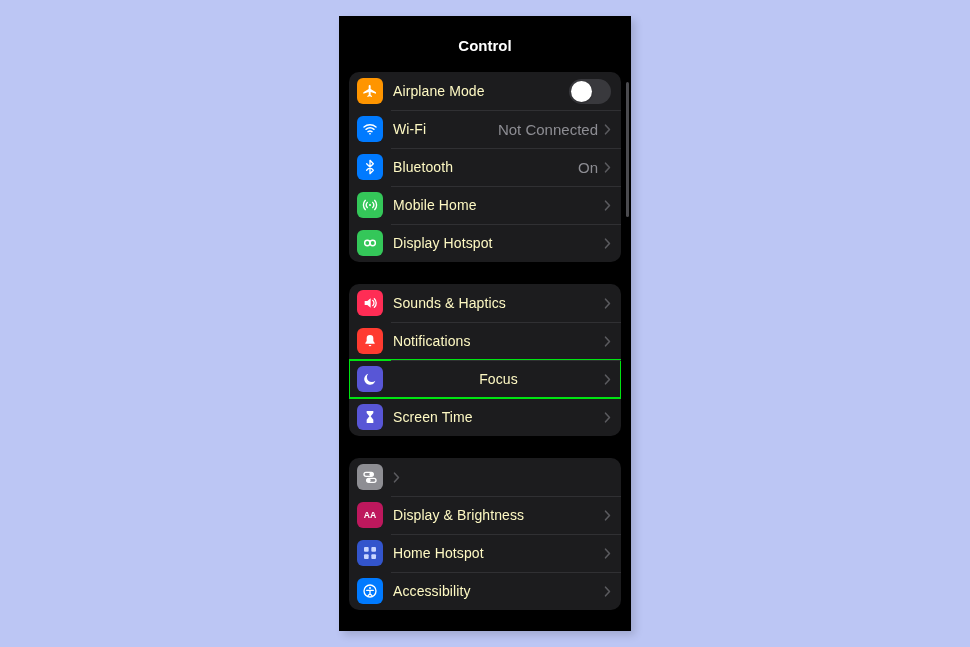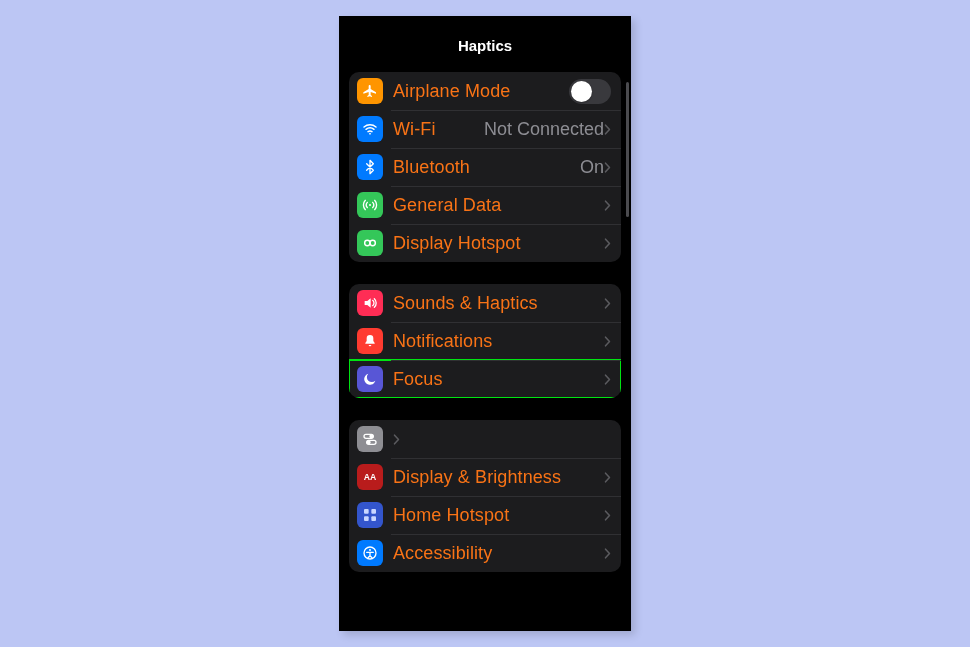--- a/index.html
+++ b/index.html
@@ -67,28 +67,28 @@
     border-radius: 6px;
     flex-shrink: 0;
     display: flex;
     align-items: center;
     justify-content: center;
     margin-right: 10px;
   }
   .icon-box svg { width: 16px; height: 16px; display: block; }
   .row-label {
     flex: 1;
-    color: #f97316;
-    font-size: 18px;
+    color: #fef9c3;
+    font-size: 14px;
     letter-spacing: 0.1px;
   }
   .row-value {
     color: #8d8d93;
-    font-size: 18px;
-    margin-right: 0;
+    font-size: 15px;
+    margin-right: 6px;
   }
   .chevron {
     color: #5a5a5e;
     width: 7px;
     height: 11px;
     flex-shrink: 0;
   }
   .toggle {
     width: 42px;
     height: 25px;
@@ -103,37 +103,38 @@
     width: 21px;
     height: 21px;
     border-radius: 50%;
     background: #fff;
     box-shadow: 0 1px 2px rgba(0,0,0,0.3);
   }
   .highlighted {
     outline: 2.5px solid #00e412;
     outline-offset: -1px;
     z-index: 5;
+    text-align: center;
   }
   .scroll-ind {
     position: absolute;
     right: 2px;
     top: 66px;
     width: 3px;
     height: 135px;
     background: #4b4b4f;
     border-radius: 2px;
   }
 </style>
 </head>
 <body>
 
 <div class="phone">
   <div class="header">
-    <span>Haptics</span>
+    <span>Control</span>
   </div>
   <div class="content" id="content">
       <div class="group">
         <div class="row">
           <div class="icon-box" style="background: rgb(255, 149, 0);">
             <svg viewBox="0 0 24 24" fill="#fff">
               <path d="M21 14l-8-5V4.5a1.5 1.5 0 0 0-3 0V9l-8 5v2l8-2.5V18l-2 1.5V21l3.5-1 3.5 1v-1.5L13 18v-4.5l8 2.5z"></path>
             </svg>
           </div>
           <span class="row-label">Airplane Mode</span>
@@ -175,21 +176,21 @@
         <div class="row">
           <div class="icon-box" style="background: rgb(52, 199, 89);">
             <svg viewBox="0 0 24 24" fill="none" stroke="#fff" stroke-width="2" stroke-linecap="round">
               <path d="M5 5a10 10 0 0 0 0 14"></path>
               <path d="M19 5a10 10 0 0 1 0 14"></path>
               <path d="M8 8a6 6 0 0 0 0 8"></path>
               <path d="M16 8a6 6 0 0 1 0 8"></path>
               <circle cx="12" cy="12" r="1.5" fill="#fff" stroke="none"></circle>
             </svg>
           </div>
-          <span class="row-label">General Data</span>
+          <span class="row-label">Mobile Home</span>
           <span style="display: flex; color: rgb(90, 90, 94);">
             <svg class="chevron" viewBox="0 0 8 14" fill="none" stroke="currentColor" stroke-width="2" stroke-linecap="round" stroke-linejoin="round">
               <path d="M1.5 1.5 6.5 7l-5 5.5"></path>
             </svg>
           </span>
         </div>
         <div class="row">
           <div class="icon-box" style="background: rgb(52, 199, 89);">
             <svg viewBox="0 0 24 24" fill="none" stroke="#fff" stroke-width="2.2" stroke-linecap="round">
               <circle cx="8" cy="12" r="4"></circle>
@@ -234,20 +235,33 @@
             </svg>
           </span>
         </div>
         <div class="row highlighted">
           <div class="icon-box" style="background: rgb(88, 86, 214);">
             <svg viewBox="0 0 24 24" fill="#fff">
               <path d="M20 14.5A8.5 8.5 0 1 1 9.5 4a7 7 0 0 0 10.5 10.5z"></path>
             </svg>
           </div>
           <span class="row-label">Focus</span>
+          <span style="display: flex; color: rgb(90, 90, 94);">
+            <svg class="chevron" viewBox="0 0 8 14" fill="none" stroke="currentColor" stroke-width="2" stroke-linecap="round" stroke-linejoin="round">
+              <path d="M1.5 1.5 6.5 7l-5 5.5"></path>
+            </svg>
+          </span>
+        </div>
+        <div class="row">
+          <div class="icon-box" style="background: rgb(88, 86, 214);">
+            <svg viewBox="0 0 24 24" fill="#fff">
+              <path d="M7 3h10v3l-4 5 4 5v5H7v-5l4-5-4-5V3z"></path>
+            </svg>
+          </div>
+          <span class="row-label">Screen Time</span>
           <span style="display: flex; color: rgb(90, 90, 94);">
             <svg class="chevron" viewBox="0 0 8 14" fill="none" stroke="currentColor" stroke-width="2" stroke-linecap="round" stroke-linejoin="round">
               <path d="M1.5 1.5 6.5 7l-5 5.5"></path>
             </svg>
           </span>
         </div>
       </div>
       <div class="group">
         <div class="row">
           <div class="icon-box" style="background: rgb(142, 142, 147);">
@@ -258,21 +272,21 @@
               <circle cx="10" cy="17" r="2" fill="#fff"></circle>
             </svg>
           </div>
           <span style="display: flex; color: rgb(90, 90, 94);">
             <svg class="chevron" viewBox="0 0 8 14" fill="none" stroke="currentColor" stroke-width="2" stroke-linecap="round" stroke-linejoin="round">
               <path d="M1.5 1.5 6.5 7l-5 5.5"></path>
             </svg>
           </span>
         </div>
         <div class="row">
-          <div class="icon-box" style="background: #b91c1c;">
+          <div class="icon-box" style="background: #be185d;">
             <svg viewBox="0 0 24 24">
               <text x="12" y="17" text-anchor="middle" font-family="Helvetica" font-weight="600" font-size="13" fill="#fff">AA</text>
             </svg>
           </div>
           <span class="row-label">Display &amp; Brightness</span>
           <span style="display: flex; color: rgb(90, 90, 94);">
             <svg class="chevron" viewBox="0 0 8 14" fill="none" stroke="currentColor" stroke-width="2" stroke-linecap="round" stroke-linejoin="round">
               <path d="M1.5 1.5 6.5 7l-5 5.5"></path>
             </svg>
           </span>

